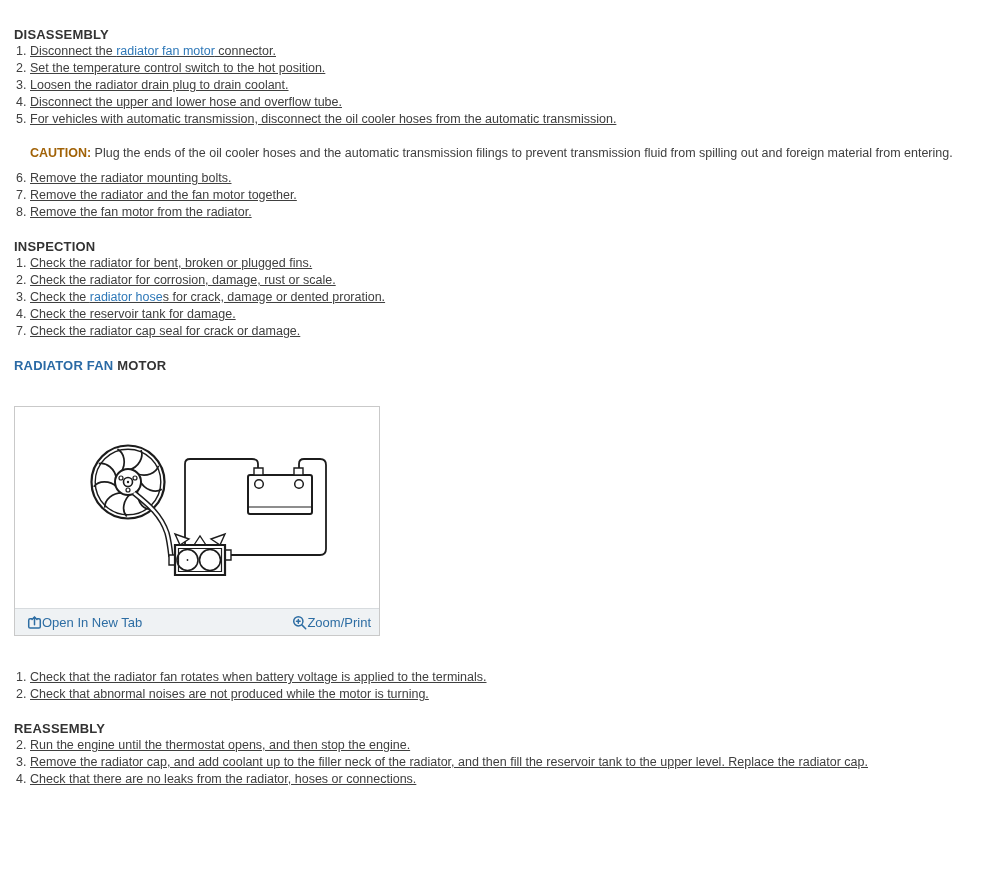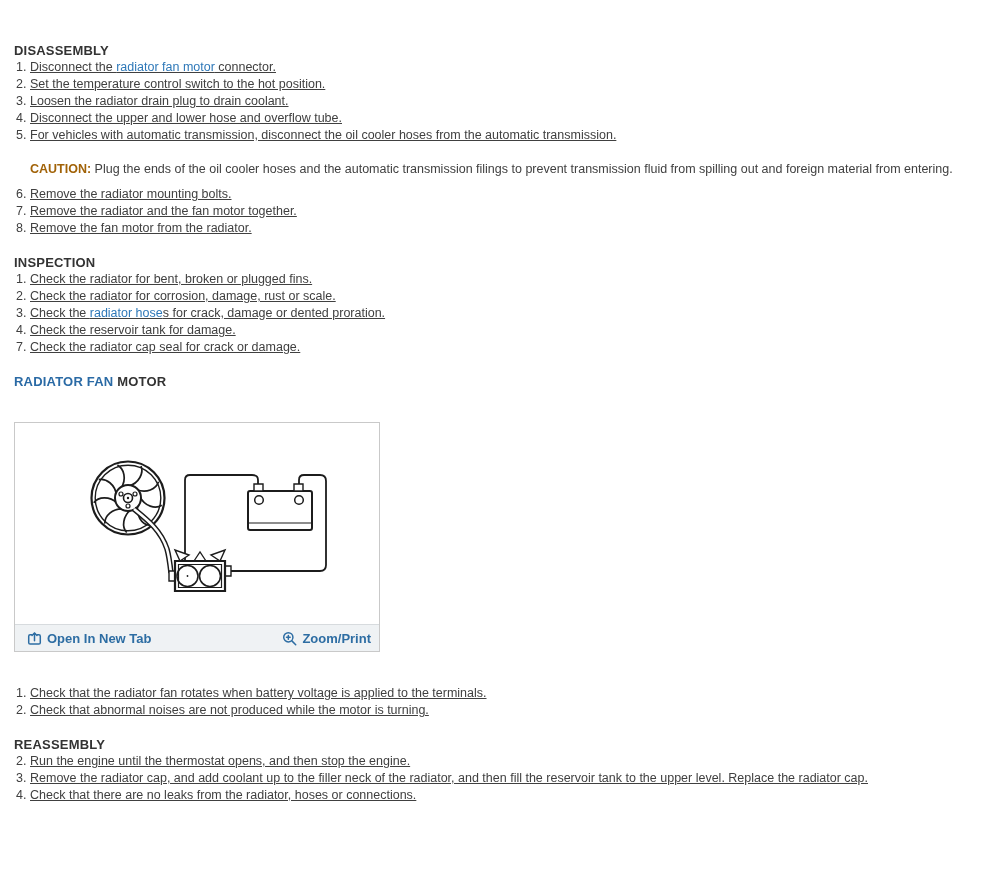--- a/index.html
+++ b/index.html
@@ -12,21 +12,21 @@
     --fig-bar-bg:#eff2f4;
     --fig-bar-border:#d7dbde;
     --drawing-stroke:#1c1c1c;
   }
   html,body{margin:0;padding:0;background:#ffffff;}
   body{
     width:995px;height:881px;overflow:hidden;
     font-family:"Liberation Sans","DejaVu Sans",sans-serif;
     font-size:12.5px;line-height:17px;color:var(--text);
   }
-  main{padding:42px 14px 0 14px;}
+  main{padding:26px 14px 0 14px;}
   h3{
     margin:17px 0 0 0;font-size:13px;line-height:17px;
     font-weight:bold;color:var(--heading);letter-spacing:.2px;
   }
   h3:first-child{margin-top:0;}
   h3 .h-link{color:var(--heading-link);text-decoration:none;cursor:pointer;}
   ol.steps{margin:0;padding:0;list-style:none;}
   ol.steps li{margin:0;padding-left:2px;text-decoration:underline;}
   ol.steps .num{display:inline-block;min-width:12px;margin-right:2px;}
   a.inline-link{color:var(--link);text-decoration:none;cursor:pointer;}
@@ -38,22 +38,22 @@
     border:1px solid var(--fig-border);background:#fff;
   }
   .fig-image{width:364px;height:201px;cursor:pointer;}
   .fig-bar{
     height:27px;background:var(--fig-bar-bg);
     border-top:1px solid var(--fig-bar-border);
     display:flex;align-items:center;justify-content:space-between;
     padding:0 8px 0 12px;box-sizing:border-box;
   }
   .fig-link{
-    display:inline-flex;align-items:center;gap:5px;
-    color:var(--fig-link);font-size:13px;text-decoration:none;cursor:pointer;font-weight:bold;
+    display:inline-flex;align-items:center;
+    color:var(--fig-link);font-size:13px;text-decoration:none;cursor:pointer;
   }
   .fig-link svg{display:block;}
   ol.checks{margin-top:33px;}
   svg.drawing *{vector-effect:non-scaling-stroke;}
 </style>
 </head>
 <body>
 
 <main>
 

